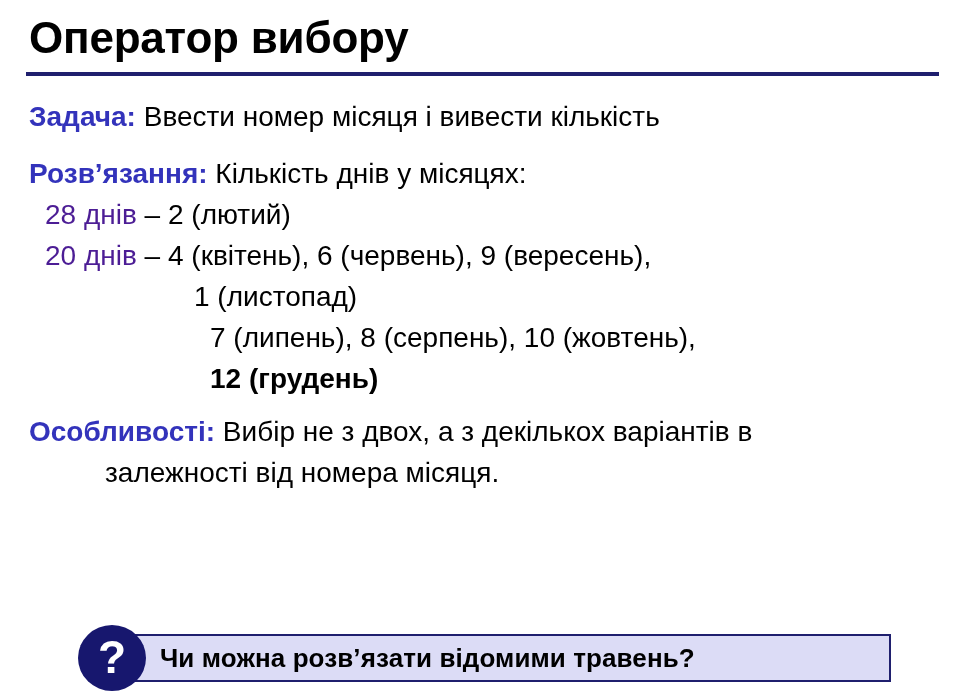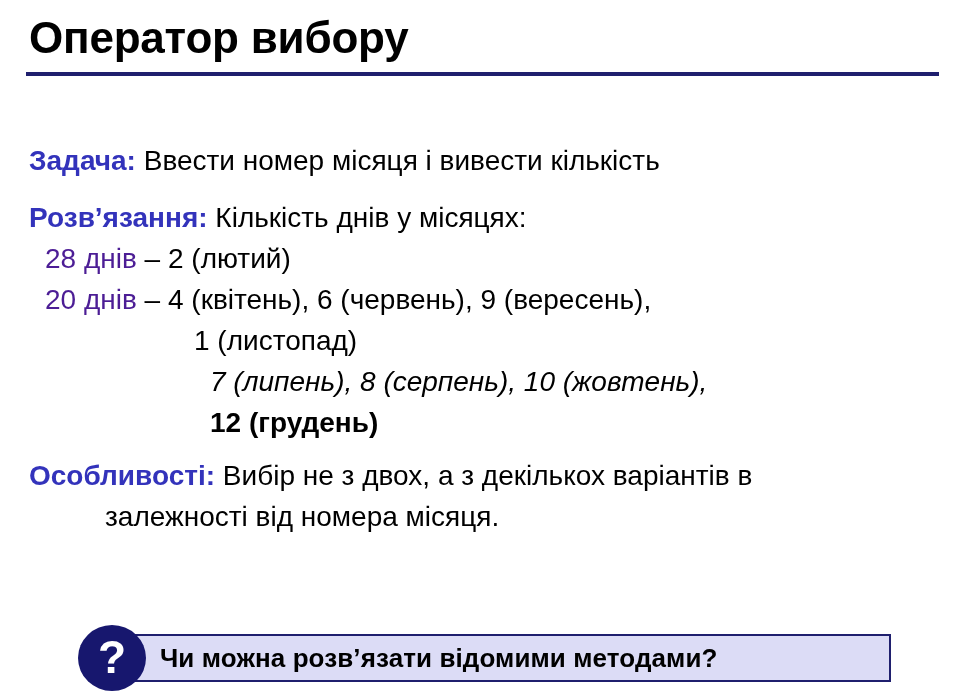--- a/index.html
+++ b/index.html
@@ -43,21 +43,20 @@
     height: 4px;
     background: #1f1f6e;
   }
 
   
   .body-area {
     position: absolute;
     left: 0;
     top: 96px;
     width: 957px;
-    margin-top: 44px;
   }
   .para {
     position: relative;
     font-size: 28px;
     line-height: 41px;
     color: #000000;
     white-space: nowrap;
   }
   .lead {
     color: #3333bb;
@@ -68,21 +67,21 @@
     font-weight: normal;
   }
 
   .row-task       { margin-left: 29px; }
   .row-task-2     { margin-left: 136px; }
   .row-solution   { margin-left: 29px; }
   .row-28         { margin-left: 45px; }
   .row-30         { margin-left: 45px; }
   .row-30-cont    { margin-left: 194px; }
   .row-31         { margin-left: 45px; }
-  .row-31-cont    { margin-left: 210px; font-style: italic; }
+  .row-31-cont    { margin-left: 210px; }
   .row-31-cont2   { margin-left: 210px; font-weight: bold; }
   .row-features   { margin-left: 29px; }
   .row-features-2 { margin-left: 105px; }
 
   .gap-small { height: 12px; }
   .gap-med   { height: 16px; }
 
   
   .footer {
     position: absolute;
@@ -169,16 +168,16 @@
     <div class="gap-small"></div>
 
     <div class="para row-features"><span class="lead">Особливості:</span><span>&nbsp;</span><span>Вибір не з двох, а з декількох варіантів в</span></div>
     <div class="para row-features-2">залежності від номера місяця.</div>
   </div>
 
   <div class="footer">
     <div class="q-box"></div>
     <div class="q-bubble"></div>
     <div class="q-bubble-glyph">?</div>
-    <div class="q-box-text">Чи можна розв’язати відомими методами?</div>
+    <div class="q-box-text">Чи можна розв’язати відомими травень?</div>
   </div>
 
 </div>
 
 </body></html>

